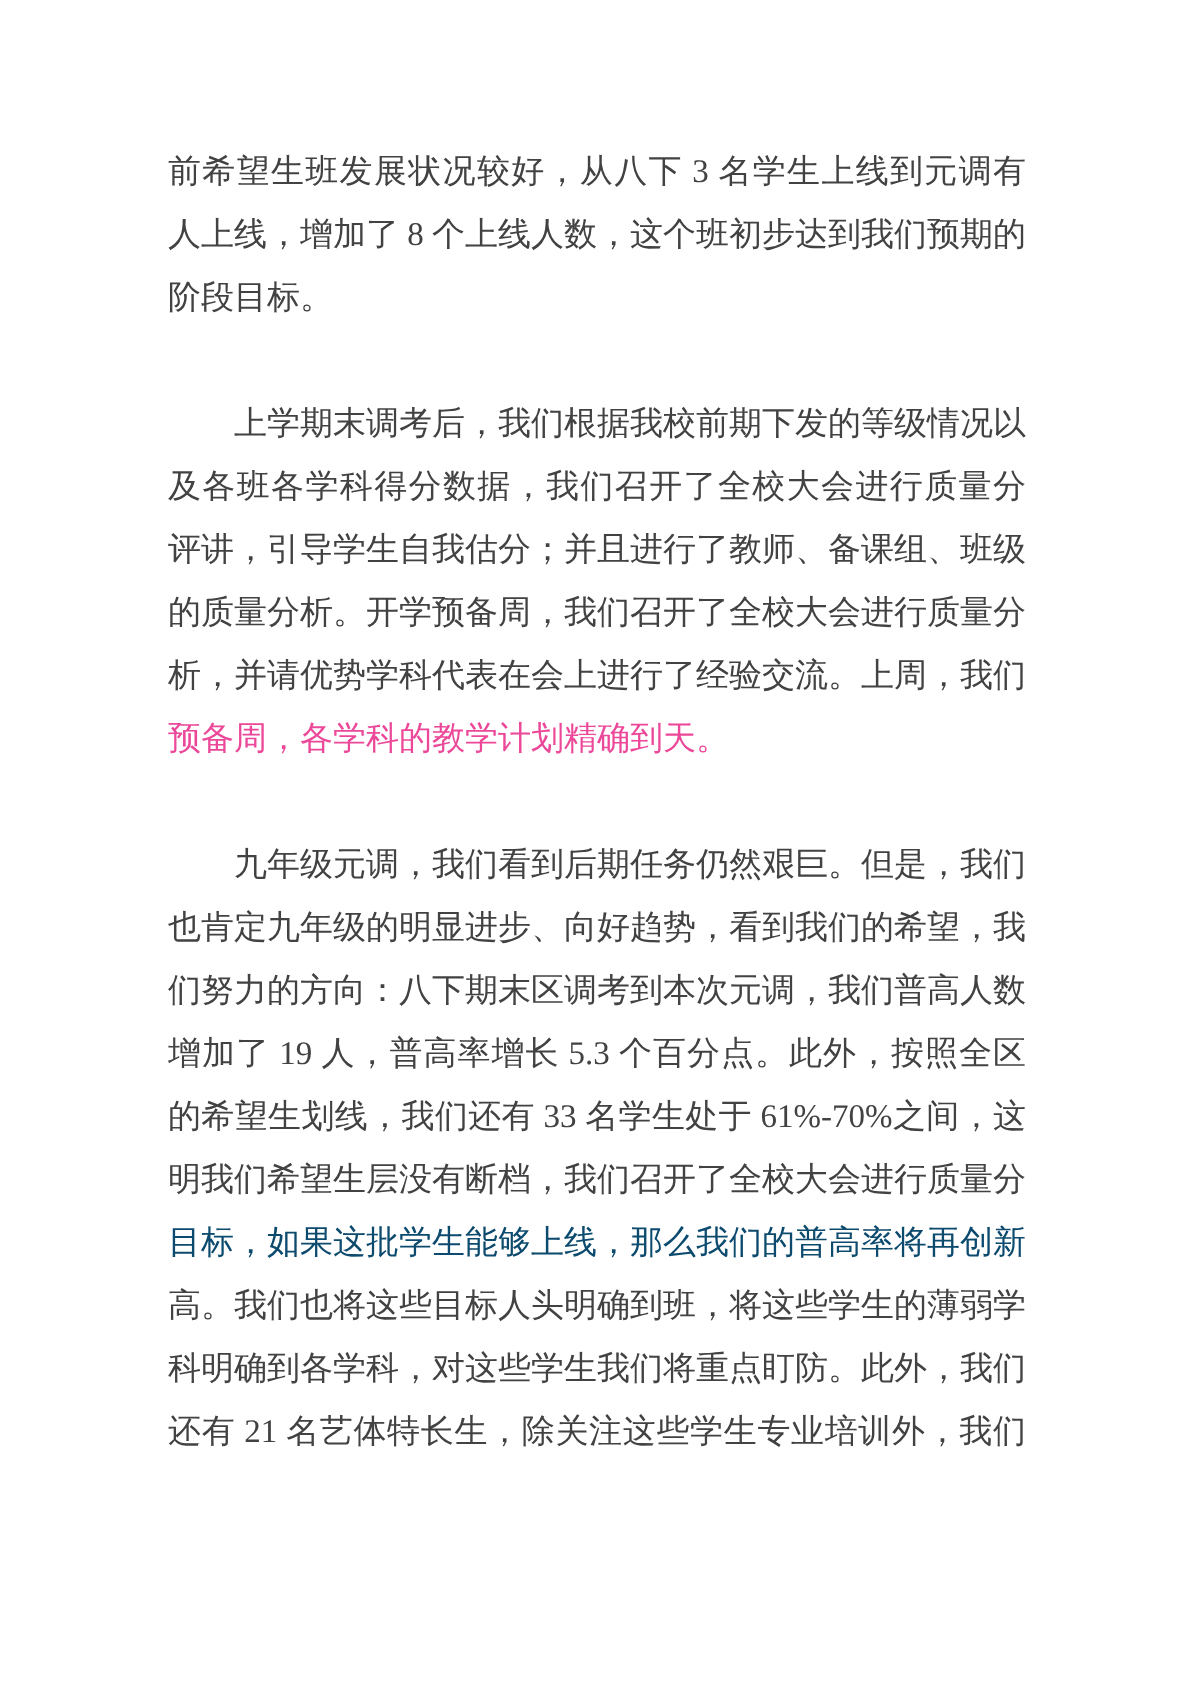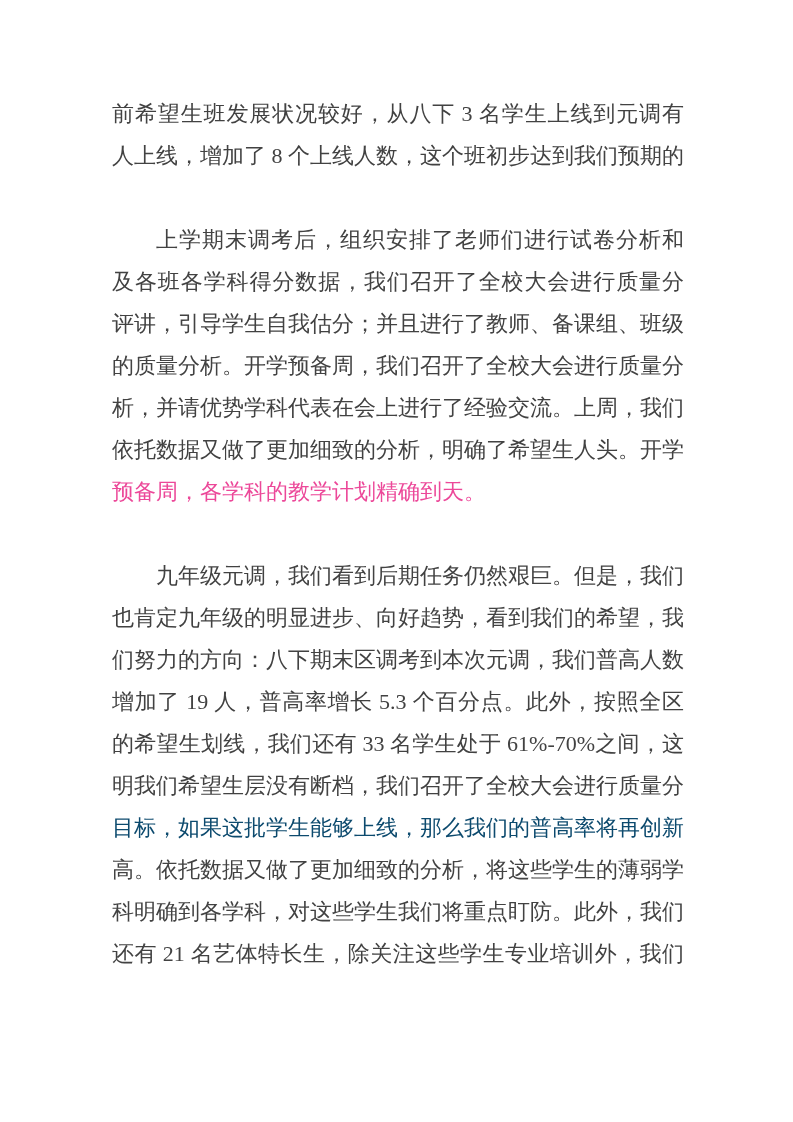--- a/index.html
+++ b/index.html
@@ -45,36 +45,36 @@
   }
 </style>
 </head>
 <body>
 
 <div class="page" style="background: rgb(255, 255, 255);">
   <div class="text-block">
       <div class="para">
         <div class="line" style="color: rgb(66, 66, 66);">前希望生班发展状况较好，从八下 3 名学生上线到元调有 11</div>
         <div class="line" style="color: rgb(66, 66, 66);">人上线，增加了 8 个上线人数，这个班初步达到我们预期的</div>
+        <div class="line final" style="color: rgb(66, 66, 66);">阶段目标。</div>
       </div>
       <div class="para">
-        <div class="line indent" style="color: rgb(66, 66, 66);">上学期末调考后，组织安排了老师们进行试卷分析和</div>
+        <div class="line indent" style="color: rgb(66, 66, 66);">上学期末调考后，我们根据我校前期下发的等级情况以</div>
         <div class="line" style="color: rgb(66, 66, 66);">及各班各学科得分数据，我们召开了全校大会进行质量分</div>
         <div class="line" style="color: rgb(66, 66, 66);">评讲，引导学生自我估分；并且进行了教师、备课组、班级</div>
         <div class="line" style="color: rgb(66, 66, 66);">的质量分析。开学预备周，我们召开了全校大会进行质量分</div>
         <div class="line" style="color: rgb(66, 66, 66);">析，并请优势学科代表在会上进行了经验交流。上周，我们</div>
-        <div class="line" style="color: rgb(66, 66, 66);">依托数据又做了更加细致的分析，明确了希望生人头。开学</div>
         <div class="line final" style="color: #ec4899;">预备周，各学科的教学计划精确到天。</div>
       </div>
       <div class="para">
         <div class="line indent" style="color: rgb(66, 66, 66);">九年级元调，我们看到后期任务仍然艰巨。但是，我们</div>
         <div class="line" style="color: rgb(66, 66, 66);">也肯定九年级的明显进步、向好趋势，看到我们的希望，我</div>
         <div class="line" style="color: rgb(66, 66, 66);">们努力的方向：八下期末区调考到本次元调，我们普高人数</div>
         <div class="line" style="color: rgb(66, 66, 66);">增加了 19 人，普高率增长 5.3 个百分点。此外，按照全区 70%</div>
         <div class="line" style="color: rgb(66, 66, 66);">的希望生划线，我们还有 33 名学生处于 61%-70%之间，这说</div>
         <div class="line" style="color: rgb(66, 66, 66);">明我们希望生层没有断档，我们召开了全校大会进行质量分</div>
         <div class="line" style="color: #0c4a6e;">目标，如果这批学生能够上线，那么我们的普高率将再创新</div>
-        <div class="line" style="color: rgb(66, 66, 66);">高。依托数据又做了更加细致的分析，将这些学生的薄弱学</div>
+        <div class="line" style="color: rgb(66, 66, 66);">高。我们也将这些目标人头明确到班，将这些学生的薄弱学</div>
         <div class="line" style="color: rgb(66, 66, 66);">科明确到各学科，对这些学生我们将重点盯防。此外，我们</div>
         <div class="line final" style="color: rgb(66, 66, 66);">还有 21 名艺体特长生，除关注这些学生专业培训外，我们更</div>
       </div>
     </div>
 </div>
 
 </body></html>

